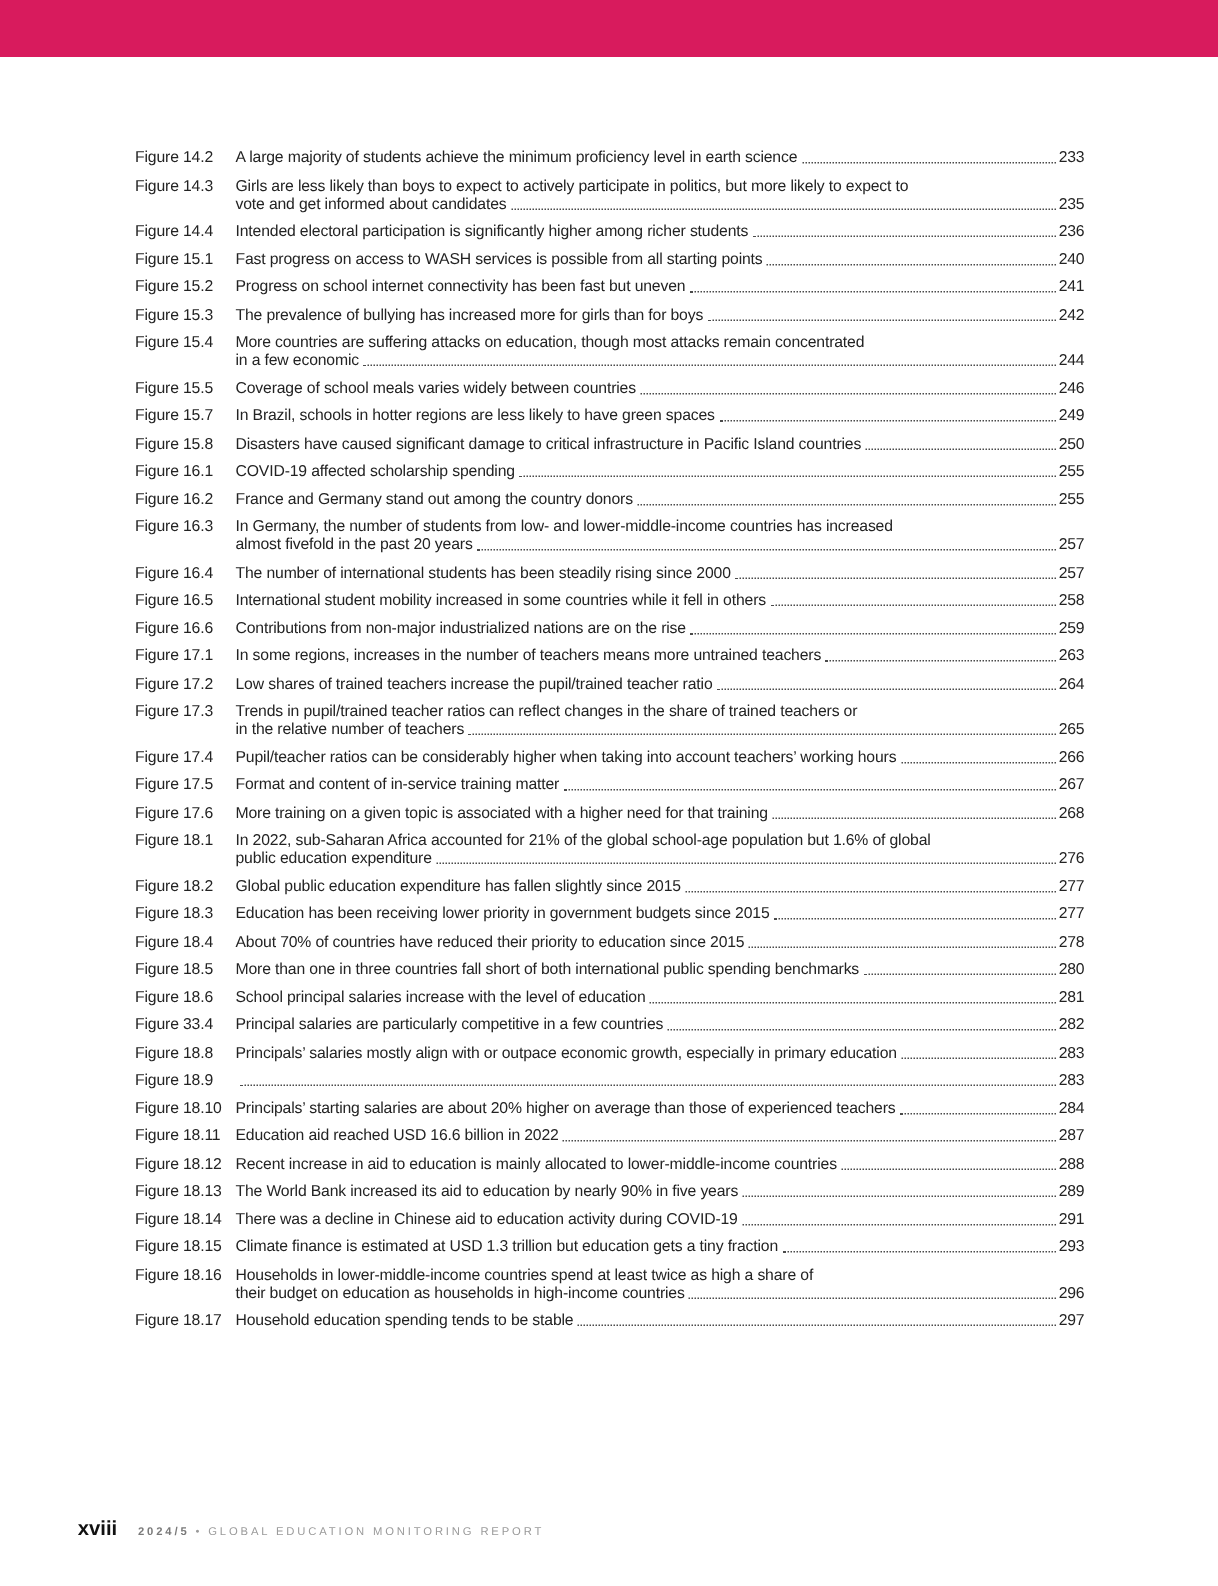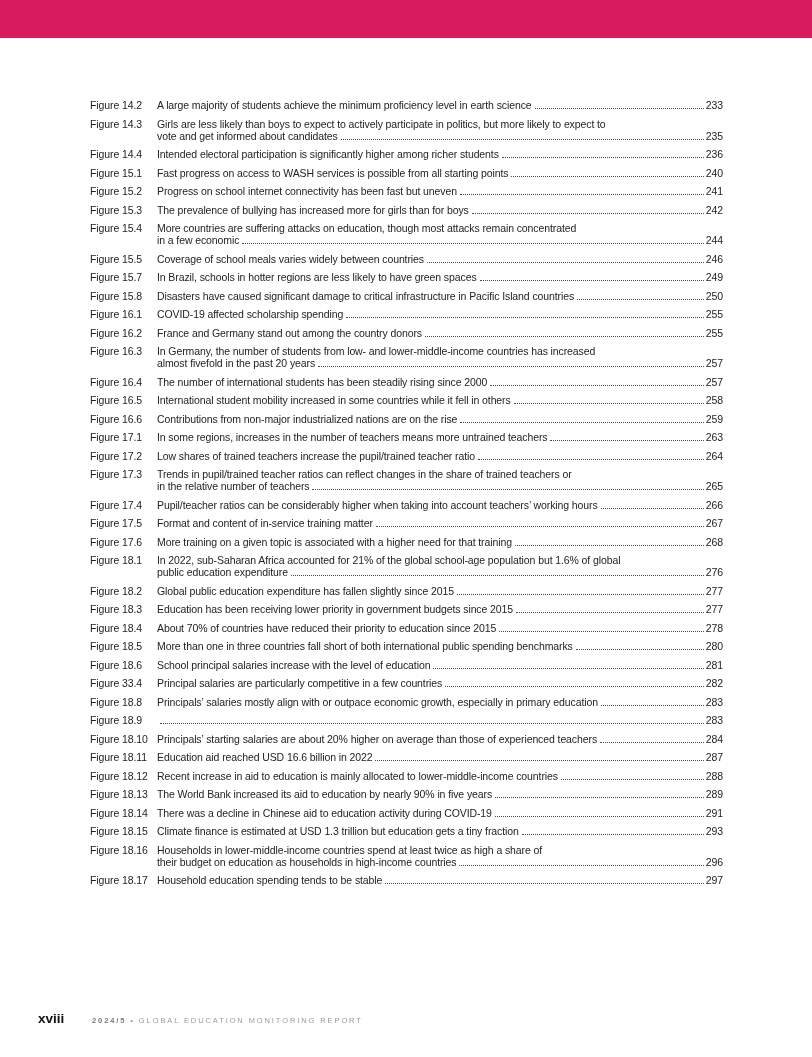--- a/index.html
+++ b/index.html
@@ -59,20 +59,21 @@
     left: 38px;
     top: 1011px;
     display: flex;
     align-items: baseline;
   }
   .footer-page {
     font-size: 13.5px;
     font-weight: bold;
     color: #111111;
     width: 54px;
+    text-align: center;
   }
   .footer-meta {
     font-size: 7.5px;
     letter-spacing: 1.9px;
     color: #9a9a9a;
     white-space: nowrap;
   }
   .footer-meta .edition {
     font-weight: bold;
     color: #7a7a7a;

